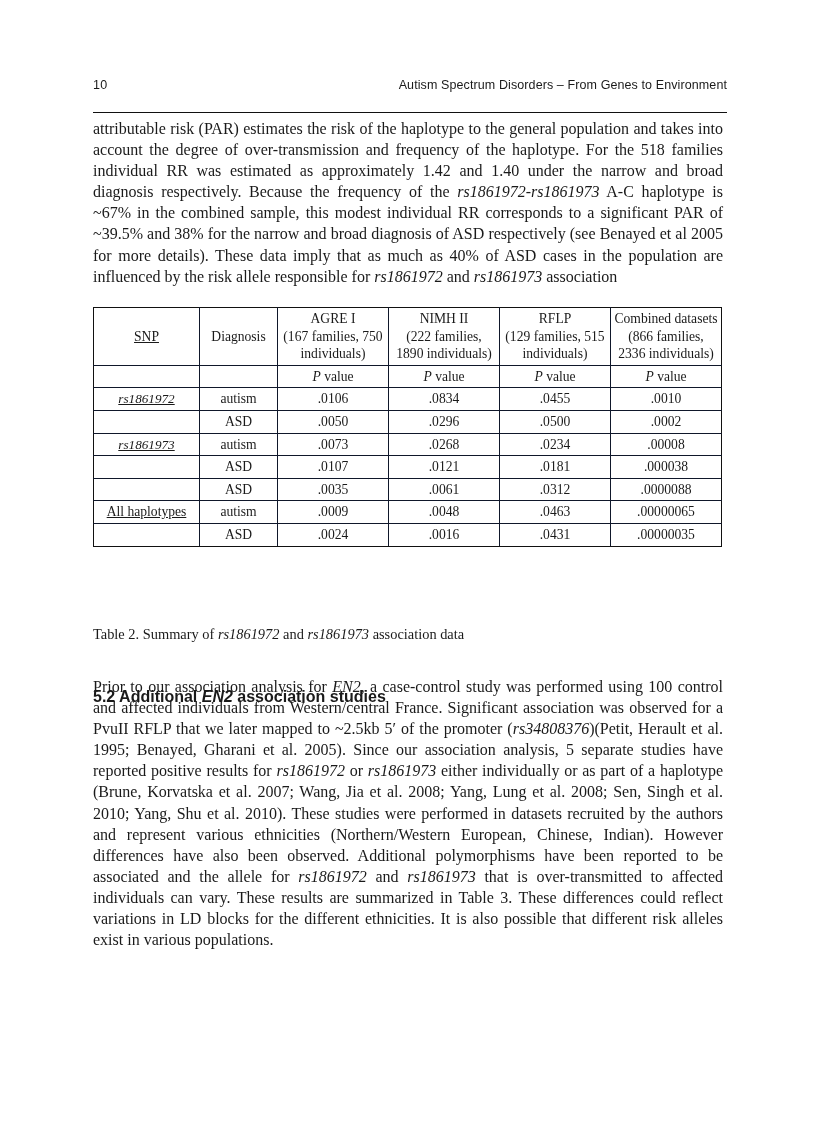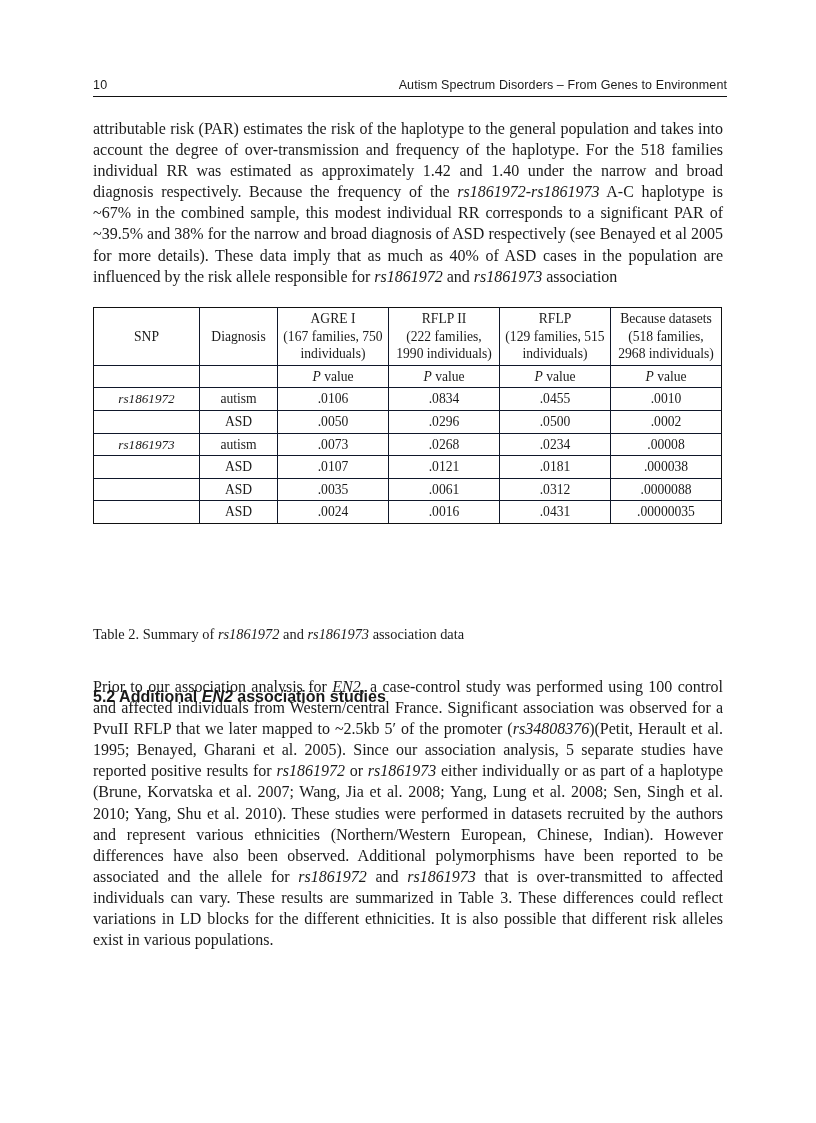--- a/index.html
+++ b/index.html
@@ -23,21 +23,21 @@
     position: absolute;
     left: 93px;
     top: 78px;
     width: 634px;
     display: flex;
     align-items: flex-end;
     justify-content: space-between;
     font-family: "Liberation Sans", "DejaVu Sans", sans-serif;
     font-size: 12.5px;
     color: #1a1a1a;
-    padding-bottom: 4px;
+    padding-bottom: 20px;
     border-bottom: 1.6px solid #111;
     box-sizing: border-box;
   }
   .runhead .pageno { letter-spacing: 0.2px; }
   .runhead .booktitle { letter-spacing: 0.1px; text-align: right; }
 
   
   .body-block {
     position: absolute;
     left: 93px;
@@ -69,21 +69,21 @@
   }
   table.datatable td {
     border: 1px solid #0f172a;
     text-align: center;
     vertical-align: middle;
     padding: 2px 3px;
     line-height: 17.6px;
   }
   table.datatable tbody tr:first-child td { border-top: 1.7px solid #111; }
   table.datatable tbody tr:last-child td { border-bottom: 1.7px solid #111; }
-  table.datatable td:first-child { border-left: 1.7px solid #111; }
+  table.datatable td:first-child { border-left: 1.7px solid #111; text-decoration: underline; }
   table.datatable td:last-child { border-right: 1.7px solid #111; }
 
   .col-snp   { width: 106px; }
   .col-diag  { width: 78px; }
   .col-ds    { width: 111px; }
 
   .hdr-cell { padding-top: 4px; padding-bottom: 4px; margin-top: 40px; }
   .blank-cell { }
   .pval i { font-style: italic; }
   .snp-name { font-style: italic; font-size: 13.2px; }
@@ -141,30 +141,30 @@
       <tbody>
 
         <tr>
           <td class="hdr-cell">SNP</td>
           <td class="hdr-cell">Diagnosis</td>
           <td class="hdr-cell">
             <span>AGRE I</span><br>
             <span>(167 families, 750 individuals)</span>
           </td>
           <td class="hdr-cell">
-            <span>RFLP II</span><br>
-            <span>(222 families, 1990 individuals)</span>
+            <span>NIMH II</span><br>
+            <span>(222 families, 1890 individuals)</span>
           </td>
           <td class="hdr-cell">
             <span>RFLP</span><br>
             <span>(129 families, 515 individuals)</span>
           </td>
           <td class="hdr-cell">
-            <span>Because datasets</span><br>
-            <span>(518 families, 2968 individuals)</span>
+            <span>Combined datasets</span><br>
+            <span>(866 families, 2336 individuals)</span>
           </td>
         </tr>
 
         <tr>
           <td class="blank-cell"></td>
           <td class="blank-cell"></td>
           <td class="pval"><i>P</i><span> value</span></td>
           <td class="pval"><i>P</i><span> value</span></td>
           <td class="pval"><i>P</i><span> value</span></td>
           <td class="pval"><i>P</i><span> value</span></td>
@@ -204,20 +204,28 @@
         </tr>
         <tr>
           <td></td>
           <td>ASD</td>
           <td>.0035</td>
           <td>.0061</td>
           <td>.0312</td>
           <td>.0000088</td>
         </tr>
         <tr>
+          <td>All haplotypes</td>
+          <td>autism</td>
+          <td>.0009</td>
+          <td>.0048</td>
+          <td>.0463</td>
+          <td>.00000065</td>
+        </tr>
+        <tr>
           <td class="faint-top"></td>
           <td>ASD</td>
           <td>.0024</td>
           <td>.0016</td>
           <td>.0431</td>
           <td>.00000035</td>
         </tr>
       </tbody>
     </table>
   </div>

